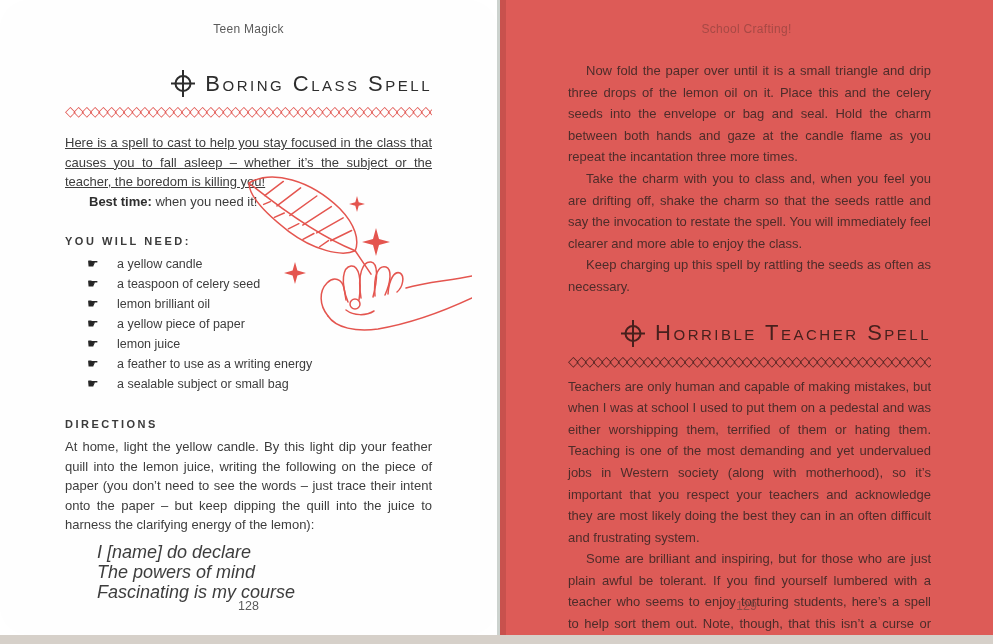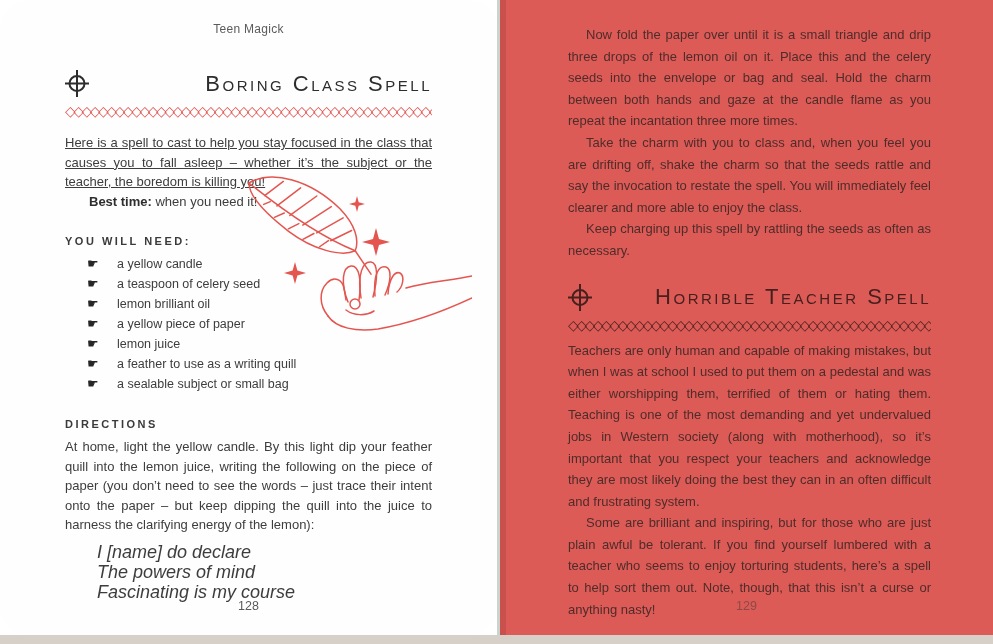--- a/index.html
+++ b/index.html
@@ -24,21 +24,21 @@
   .running-header {
     text-align: center; font-size: 12px; padding-top: 22px; letter-spacing: .3px;
   }
   .page-left  .running-header { color: #5b5b5b; }
   .page-right .running-header { color: #a74945; }
 
   .content-l { padding: 0 65px 0 65px; }
   .content-r { padding: 0 62px 0 68px; }
 
   .spell-title {
-    display: flex; align-items: center; justify-content: space-between; gap: 10px;
+    display: flex; align-items: center; justify-content: flex-end; gap: 10px;
     font-variant: small-caps; font-size: 22px; letter-spacing: 2.5px;
     white-space: nowrap;
   }
   .page-left  .spell-title { color: #2d2d2d; margin-top: 34px; }
   .page-right .spell-title { color: #47201d; margin-top: 22px; }
   .title-icon { flex: 0 0 auto; }
 
   .divider {
     white-space: nowrap; overflow: hidden; width: 100%;
     font-size: 14px; letter-spacing: -2.5px; line-height: 14px;
@@ -129,21 +129,21 @@
         <li>
             <span class="manicule">☛</span>
             <span>a yellow piece of paper</span>
           </li>
         <li>
             <span class="manicule">☛</span>
             <span>lemon juice</span>
           </li>
         <li>
             <span class="manicule">☛</span>
-            <span>a feather to use as a writing quill</span>
+            <span>a feather to use as a writing energy</span>
           </li>
         <li>
             <span class="manicule">☛</span>
             <span>a sealable subject or small bag</span>
           </li>
       </ul>
 
       <div class="section-label directions-label">DIRECTIONS</div>
 
       <p class="body-text directions-text">At home, light the yellow candle. By this light dip your feather quill into the lemon juice, writing the following on the piece of paper (you don’t need to see the words – just trace their intent onto the paper – but keep dipping the quill into the juice to harness the clarifying energy of the lemon):</p>
@@ -192,20 +192,21 @@
         <path d="M121,26 L122.7,32.3 L129,34 L122.7,35.7 L121,42 L119.3,35.7 L113,34 L119.3,32.3 Z"></path>
         <path d="M140,58 L143,69 L154,72 L143,75 L140,86 L137,75 L126,72 L137,69 Z"></path>
         <path d="M59,92 L61.4,100.6 L70,103 L61.4,105.4 L59,114 L56.6,105.4 L48,103 L56.6,100.6 Z"></path>
       </g>
     </svg>
 
     <div class="page-number">128</div>
   </div>
 
   <div class="page page-right">
+    <div class="running-header">School Crafting!</div>
 
     <div class="content-r">
       <div class="body-text rp-paras">
         <p class="indent">Now fold the paper over until it is a small triangle and drip three drops of the lemon oil on it. Place this and the celery seeds into the envelope or bag and seal. Hold the charm between both hands and gaze at the candle flame as you repeat the incantation three more times.</p>
         <p class="indent">Take the charm with you to class and, when you feel you are drifting off, shake the charm so that the seeds rattle and say the invocation to restate the spell. You will immediately feel clearer and more able to enjoy the class.</p>
         <p class="indent">Keep charging up this spell by rattling the seeds as often as necessary.</p>
       </div>
 
       <div class="spell-title">
         <svg class="title-icon" width="24" height="27" viewBox="0 0 24 27">

